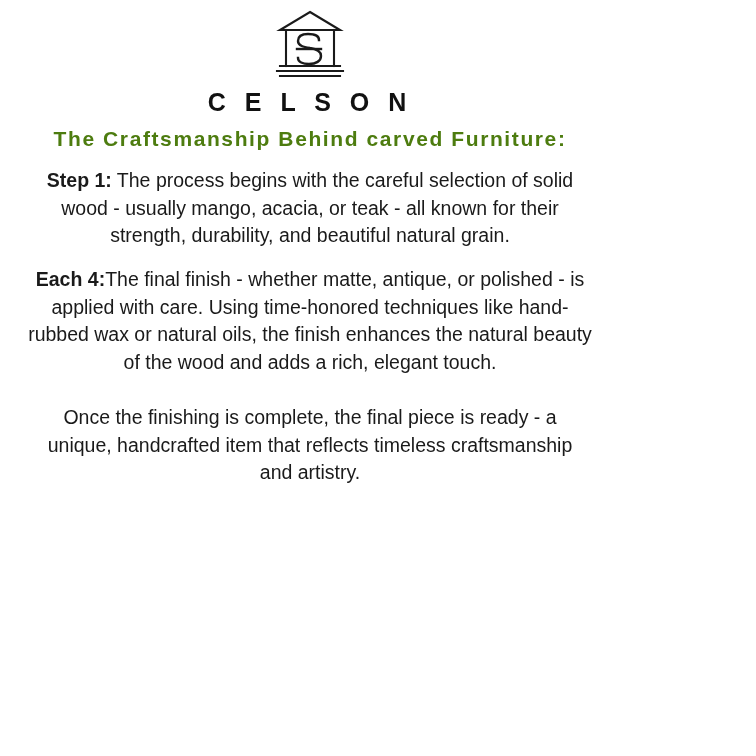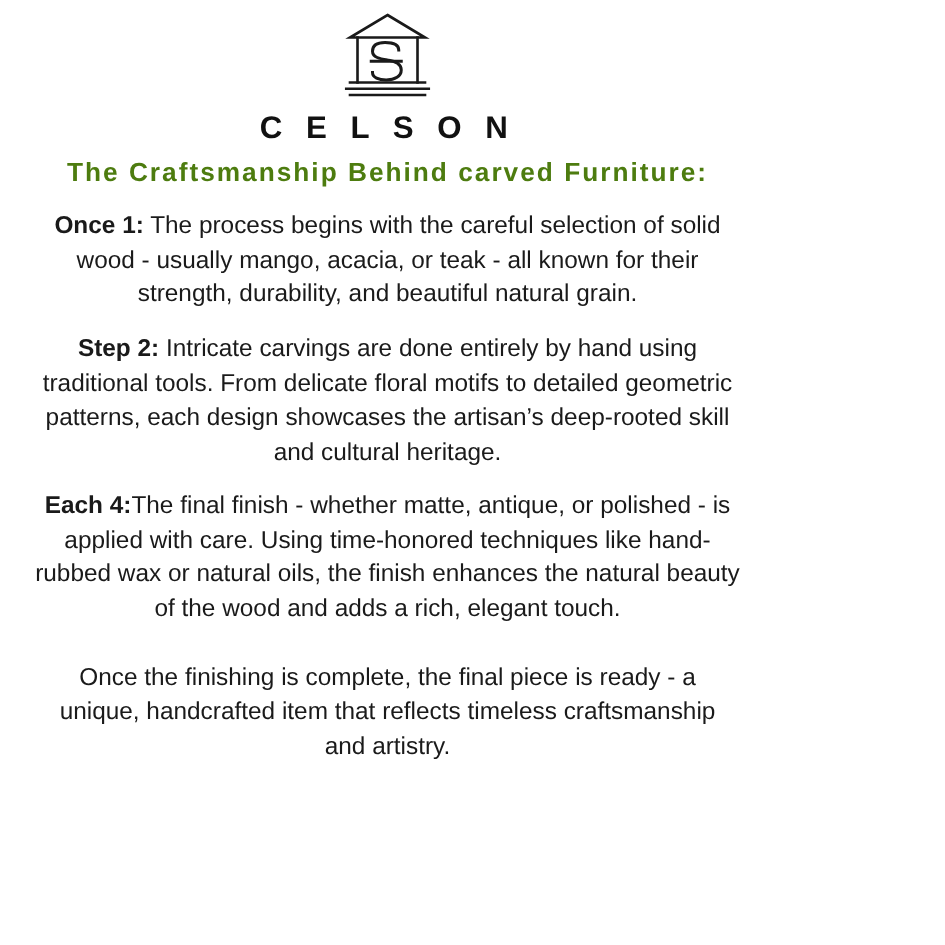--- a/index.html
+++ b/index.html
@@ -88,26 +88,23 @@
       </g>
     </svg>
   </span>
 
   <div class="brand">C E L S O N</div>
 
   <h1 class="headline">The Craftsmanship Behind carved Furniture:</h1>
 
 
   <p class="para">
-    <span class="step-label">Once 1:</span><span> The process begins with the careful selection of solid wood - usually mango, acacia, or teak - all known for their strength, durability, and beautiful natural grain.</span>
+    <span class="step-label">Step 1:</span><span> The process begins with the careful selection of solid wood - usually mango, acacia, or teak - all known for their strength, durability, and beautiful natural grain.</span>
   </p>
 
-  <p class="para tight">
-    <span class="step-label">Step 2:</span><span> Intricate carvings are done entirely by hand using traditional tools. From delicate floral motifs to detailed geometric patterns, each design showcases the artisan’s deep-rooted skill and cultural heritage.</span>
-  </p>
 
 
   <p class="para tight">
     <span class="step-label">Each 4:</span><span>The final finish - whether matte, antique, or polished - is applied with care. Using time-honored techniques like hand-rubbed wax or natural oils, the finish enhances the natural beauty of the wood and adds a rich, elegant touch.</span>
   </p>
 
   <p class="closing">Once the finishing is complete, the final piece is ready - a unique, handcrafted item that reflects timeless craftsmanship and artistry.</p>
 
 </div>
 

